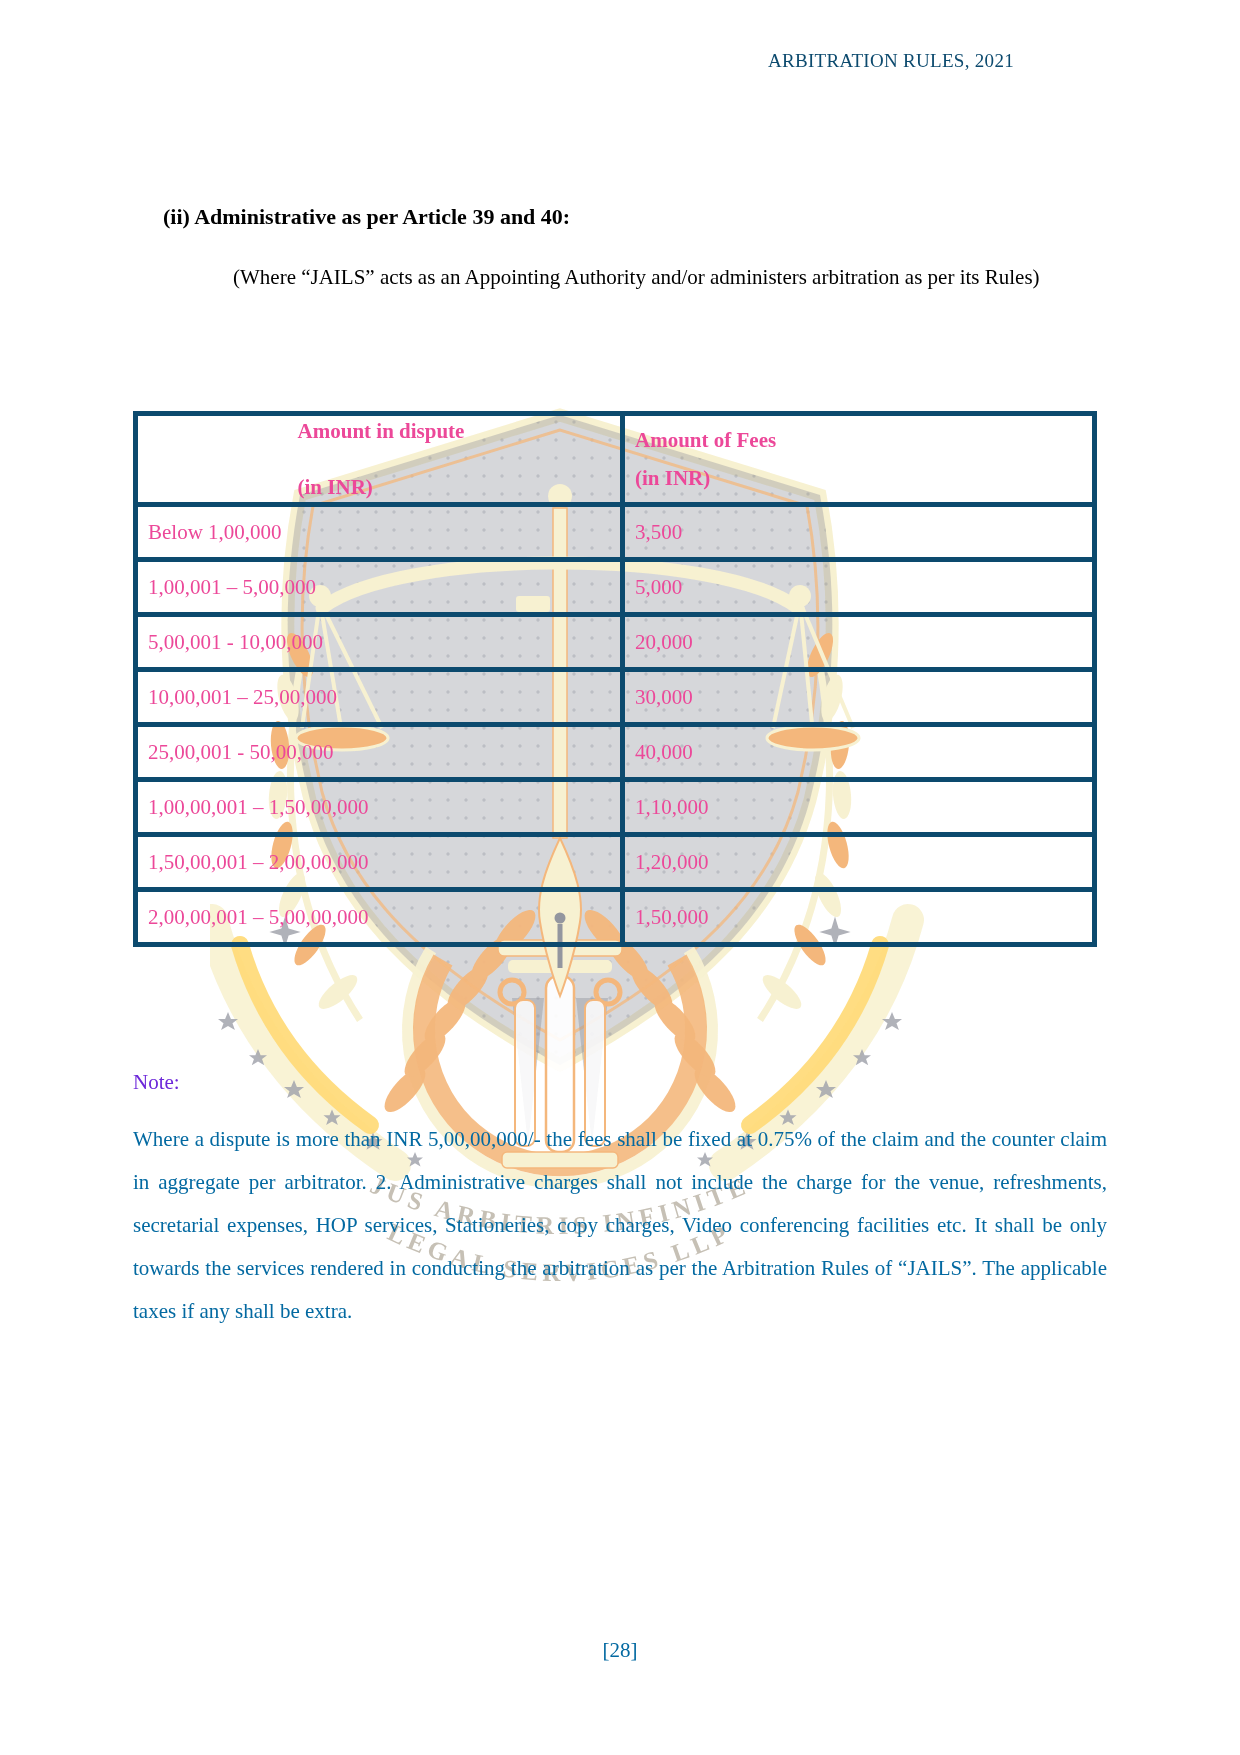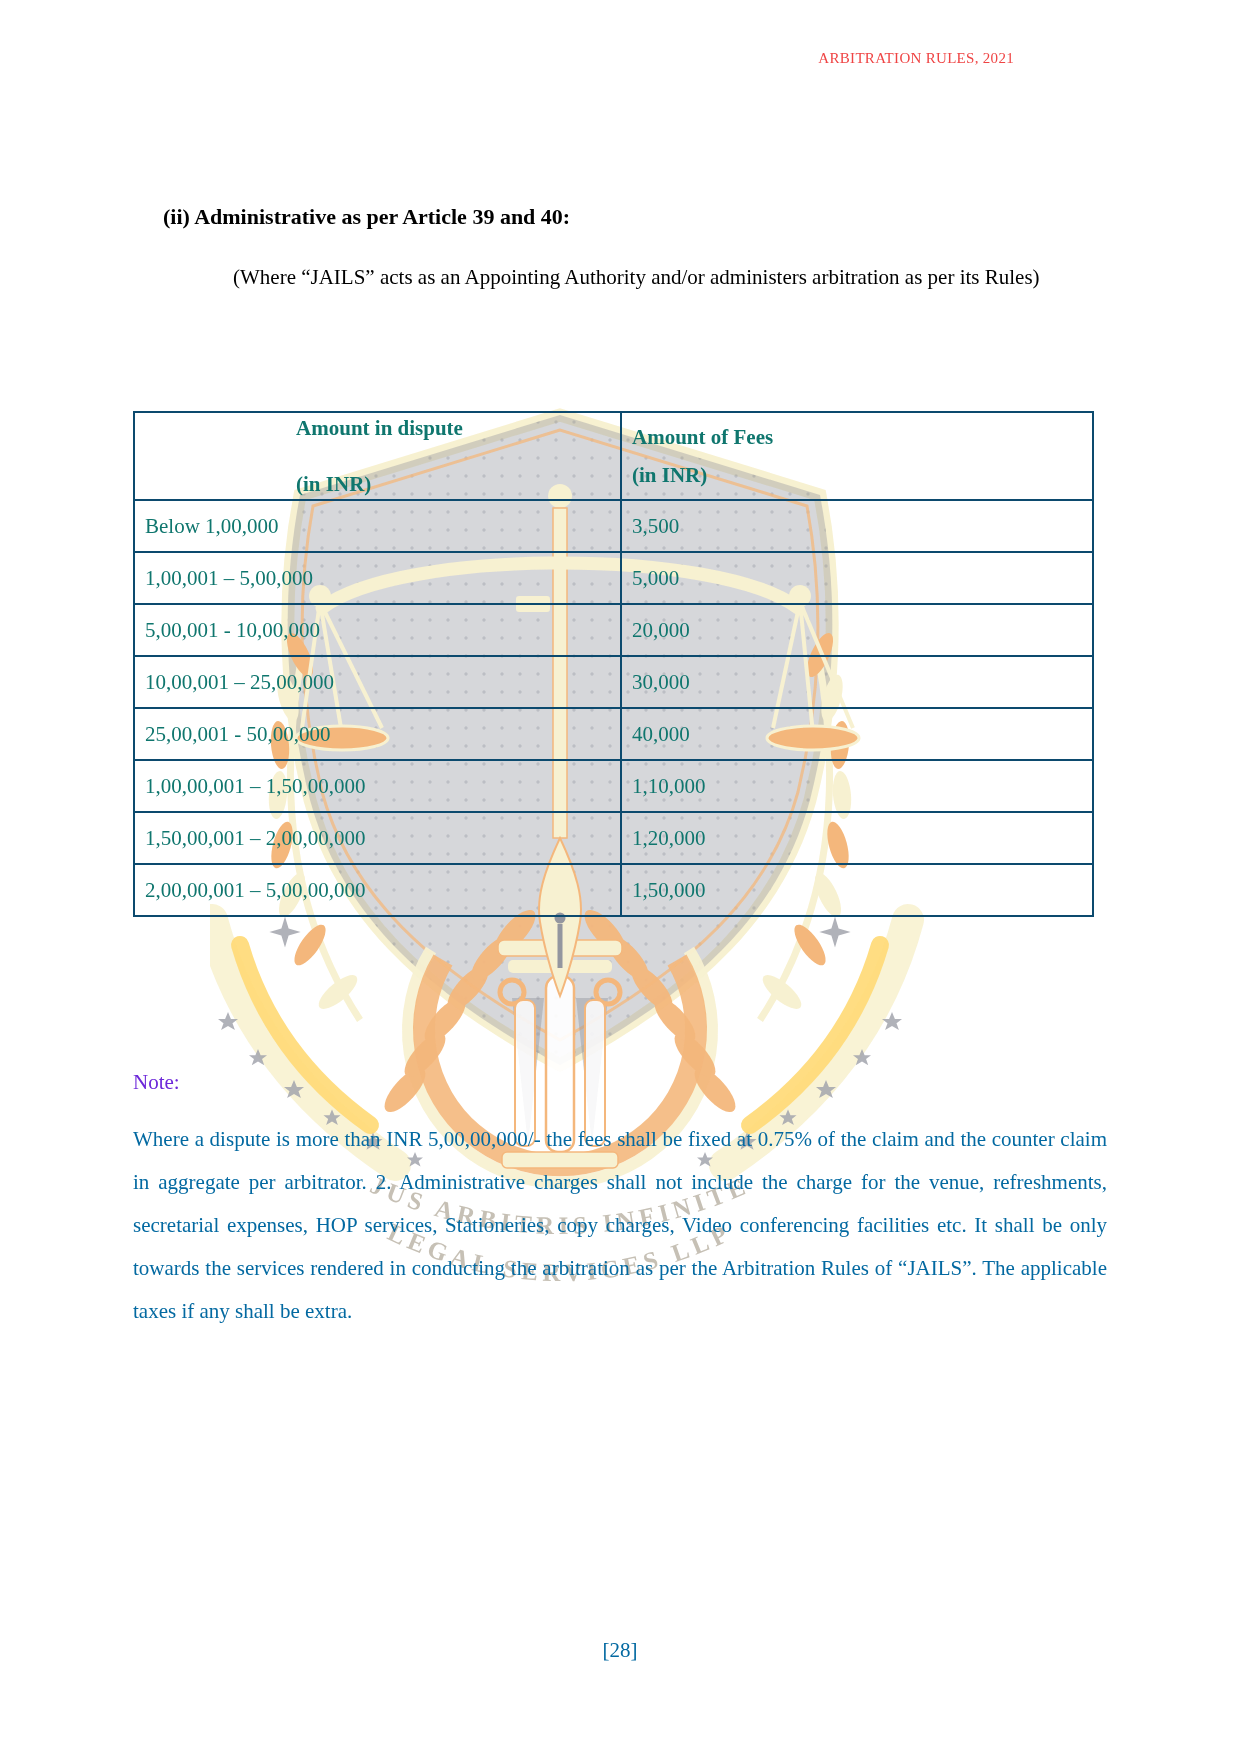--- a/index.html
+++ b/index.html
@@ -9,38 +9,38 @@
     background:#ffffff;
     font-family:"Liberation Serif", serif;
     color:#111;
     overflow:hidden;
     margin:0 auto;
   }
   
   .content{position:absolute;inset:0;z-index:1;}
   .page-header{
     position:absolute;top:50px;right:226px;
-    font-size:15px;letter-spacing:.3px;color:#ef4444;
+    font-size:19px;letter-spacing:.3px;color:#0c4a6e;
   }
   .section-heading{
     position:absolute;left:163px;top:204px;
     font-size:22px;font-weight:bold;color:#000;
   }
   .intro-para{
     position:absolute;left:233px;top:253px;width:874px;
     font-size:21px;line-height:48px;text-align:justify;color:#000;
   }
   table.fees{
     position:absolute;left:133px;top:411px;width:959px;
     border-collapse:collapse;table-layout:fixed;background:transparent;
     border:2px solid #3d3d3d;
   }
   table.fees td{
-    border:2px solid #0c4a6e;
-    font-size:21px;color:#0f766e;
+    border:5px solid #0c4a6e;
+    font-size:21px;color:#ec4899;
     padding:0 6px 0 10px;height:50px;vertical-align:middle;
     background:transparent;
   }
   td.hdr{height:146px;vertical-align:top;padding-top:14px;font-weight:bold;}
   td.hdr-left{text-align:center;}
   .hdr-block{display:inline-block;text-align:left;line-height:30px;}
   .hdr-block .unit{margin-top:26px;}
   td.hdr-right{padding-left:237px;line-height:38px;}
   td.fee-cell{padding-left:14px;}
   .note-label{

